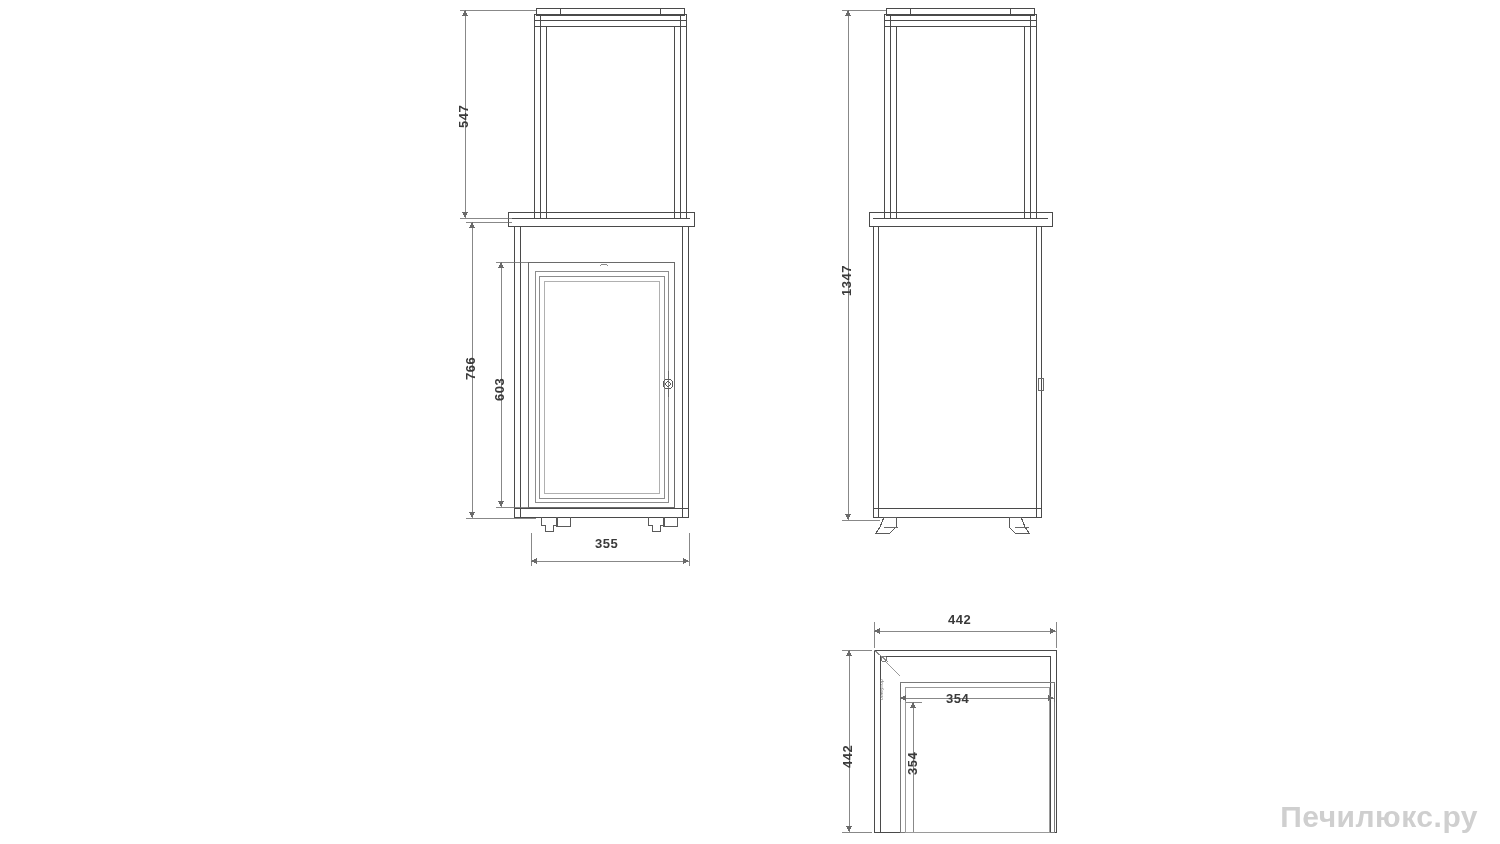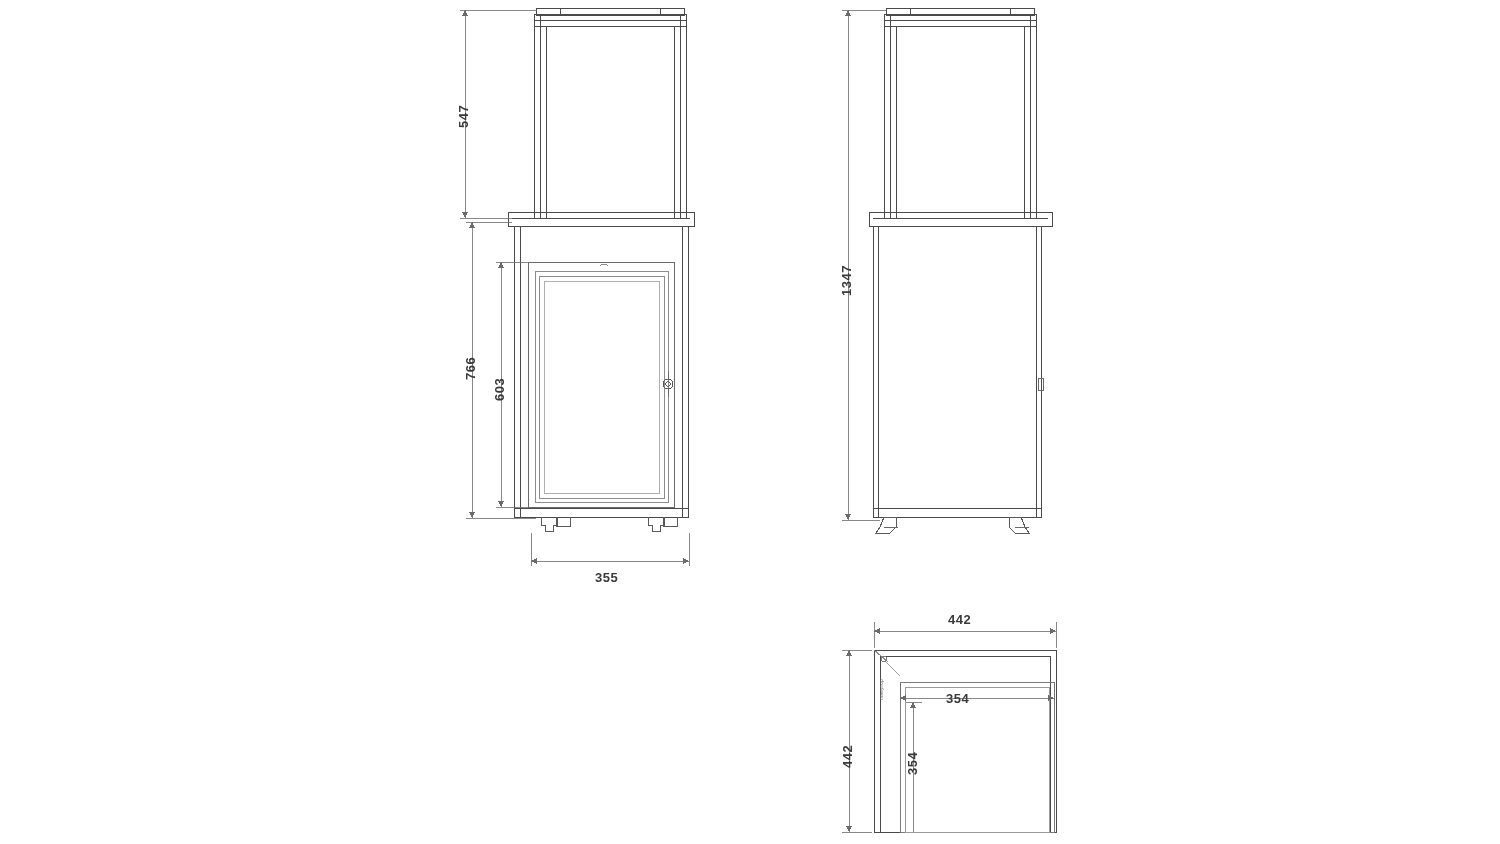--- a/index.html
+++ b/index.html
@@ -216,28 +216,29 @@
 
     </g>
   </svg>
 
   <div class="dim-label vert" style="left:456px; top:128px;">547</div>
 
   <div class="dim-label vert" style="left:463px; top:380px;">766</div>
 
   <div class="dim-label vert" style="left:492px; top:401px;">603</div>
 
-  <div class="dim-label" style="left:595px; top:570px;">355</div>
+  <div class="dim-label" style="left:595px; top:536px;">355</div>
 
   <div class="dim-label vert" style="left:839px; top:296px;">1347</div>
 
   <div class="dim-label" style="left:948px; top:612px;">442</div>
 
   <div class="dim-label vert" style="left:840px; top:768px;">442</div>
 
   <div class="dim-label" style="left:946px; top:691px;">354</div>
 
   <div class="dim-label vert" style="left:905px; top:775px;">354</div>
 
   <div class="tiny-label" style="left:878px; top:700px;">огнеупор</div>
 
+  <div id="watermark">Печилюкс.ру</div>
 
 </div>
 
 </body></html>

